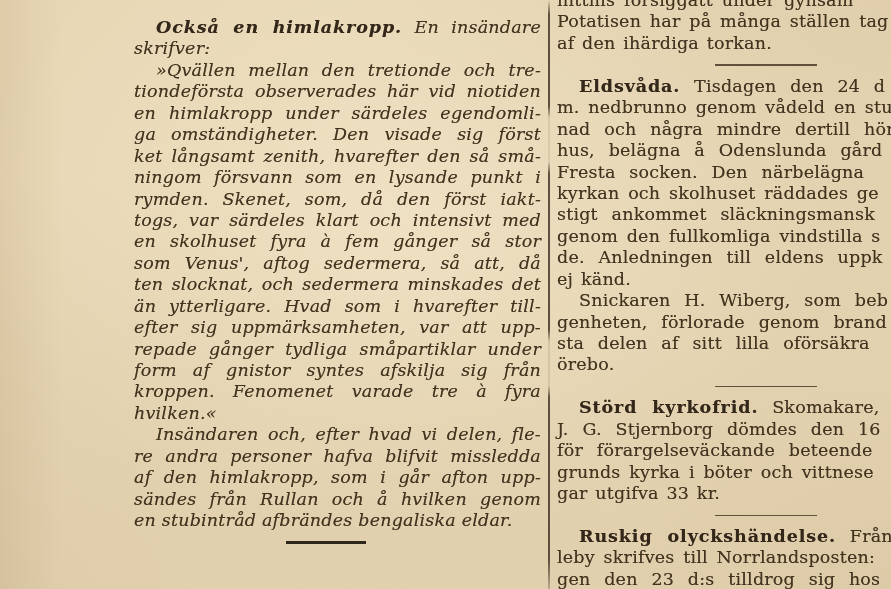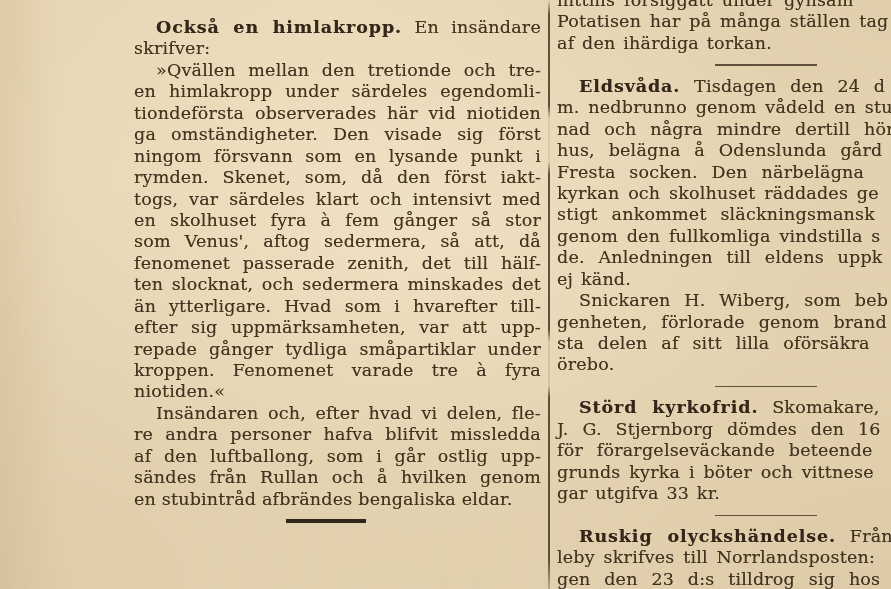--- a/index.html
+++ b/index.html
@@ -21,21 +21,21 @@
   .col-left  { left: 134px; top: 17px;  width: 407px; }
   .col-right { left: 557px; top: -10px; width: 400px; }
   .line {
     font-size: 17.5px;
     line-height: 21.45px;
     height: 21.45px;
     letter-spacing: 0.2px;
     text-shadow: 0 0 0.6px rgba(74,58,40,0.55);
     white-space: normal;
   }
-  .col-left .line { text-align: justify; text-align-last: justify; text-justify: inter-word; }
+  .col-left .line { text-align: justify; text-align-last: justify; text-justify: inter-word; font-style: italic; }
   .col-left .line.end { text-align-last: left; }
   .line.indent { text-indent: 22px; }
   .col-right .line { white-space: nowrap; word-spacing: 3px; }
   .col-right .line.spread { word-spacing: 8px; }
   .col-right .line.end { word-spacing: 2px; }
   .lead { font-weight: bold; letter-spacing: 0.9px; color: #33271a; }
   .divider { position: relative; height: 21.45px; }
   .col-right .divider::after {
     content: ""; position: absolute;
     left: 158px; top: 10px; width: 102px; height: 1.5px;
@@ -67,38 +67,39 @@
 </style>
 </head>
 <body>
 
 <div class="vrule"></div>
 
 <div class="column col-left">
     <div class="line indent"><span class="lead">Också en himlakropp.</span> En insändare</div>
     <div class="line end">skrifver:</div>
     <div class="line indent">»Qvällen mellan den tretionde och tre-</div>
+    <div class="line">tiondeförsta observerades här vid niotiden</div>
     <div class="line">en himlakropp under särdeles egendomli-</div>
-    <div class="line">tiondeförsta observerades här vid niotiden</div>
     <div class="line">ga omständigheter. Den visade sig först</div>
+    <div class="line">ket långsamt zenith, hvarefter den så små-</div>
     <div class="line">ningom försvann som en lysande punkt i</div>
     <div class="line">rymden. Skenet, som, då den först iakt-</div>
     <div class="line">togs, var särdeles klart och intensivt med</div>
     <div class="line">en skolhuset fyra à fem gånger så stor</div>
     <div class="line">som Venus', aftog sedermera, så att, då</div>
-    <div class="line">fenomenet passerade zenith, det till hälf-</div>
     <div class="line">ten slocknat, och sedermera minskades det</div>
     <div class="line">än ytterligare. Hvad som i hvarefter till-</div>
     <div class="line">efter sig uppmärksamheten, var att upp-</div>
     <div class="line">repade gånger tydliga småpartiklar under</div>
+    <div class="line">form af gnistor syntes afskilja sig från</div>
     <div class="line">kroppen. Fenomenet varade tre à fyra</div>
-    <div class="line end">niotiden.«</div>
+    <div class="line end">hvilken.«</div>
     <div class="line indent">Insändaren och, efter hvad vi delen, fle-</div>
     <div class="line">re andra personer hafva blifvit missledda</div>
-    <div class="line">af den luftballong, som i går ostlig upp-</div>
+    <div class="line">af den himlakropp, som i går afton upp-</div>
     <div class="line">sändes från Rullan och å hvilken genom</div>
     <div class="line end">en stubintråd afbrändes bengaliska eldar.</div>
     <div class="divider-thick"></div>
   </div>
 <div class="column col-right">
     <div class="line">hittills försiggått under gynsam</div>
     <div class="line">Potatisen har på många ställen tag</div>
     <div class="line end">af den ihärdiga torkan.</div>
     <div class="divider"></div>
     <div class="line indent spread"><span class="lead">Eldsvåda.</span> Tisdagen den 24 d</div>

